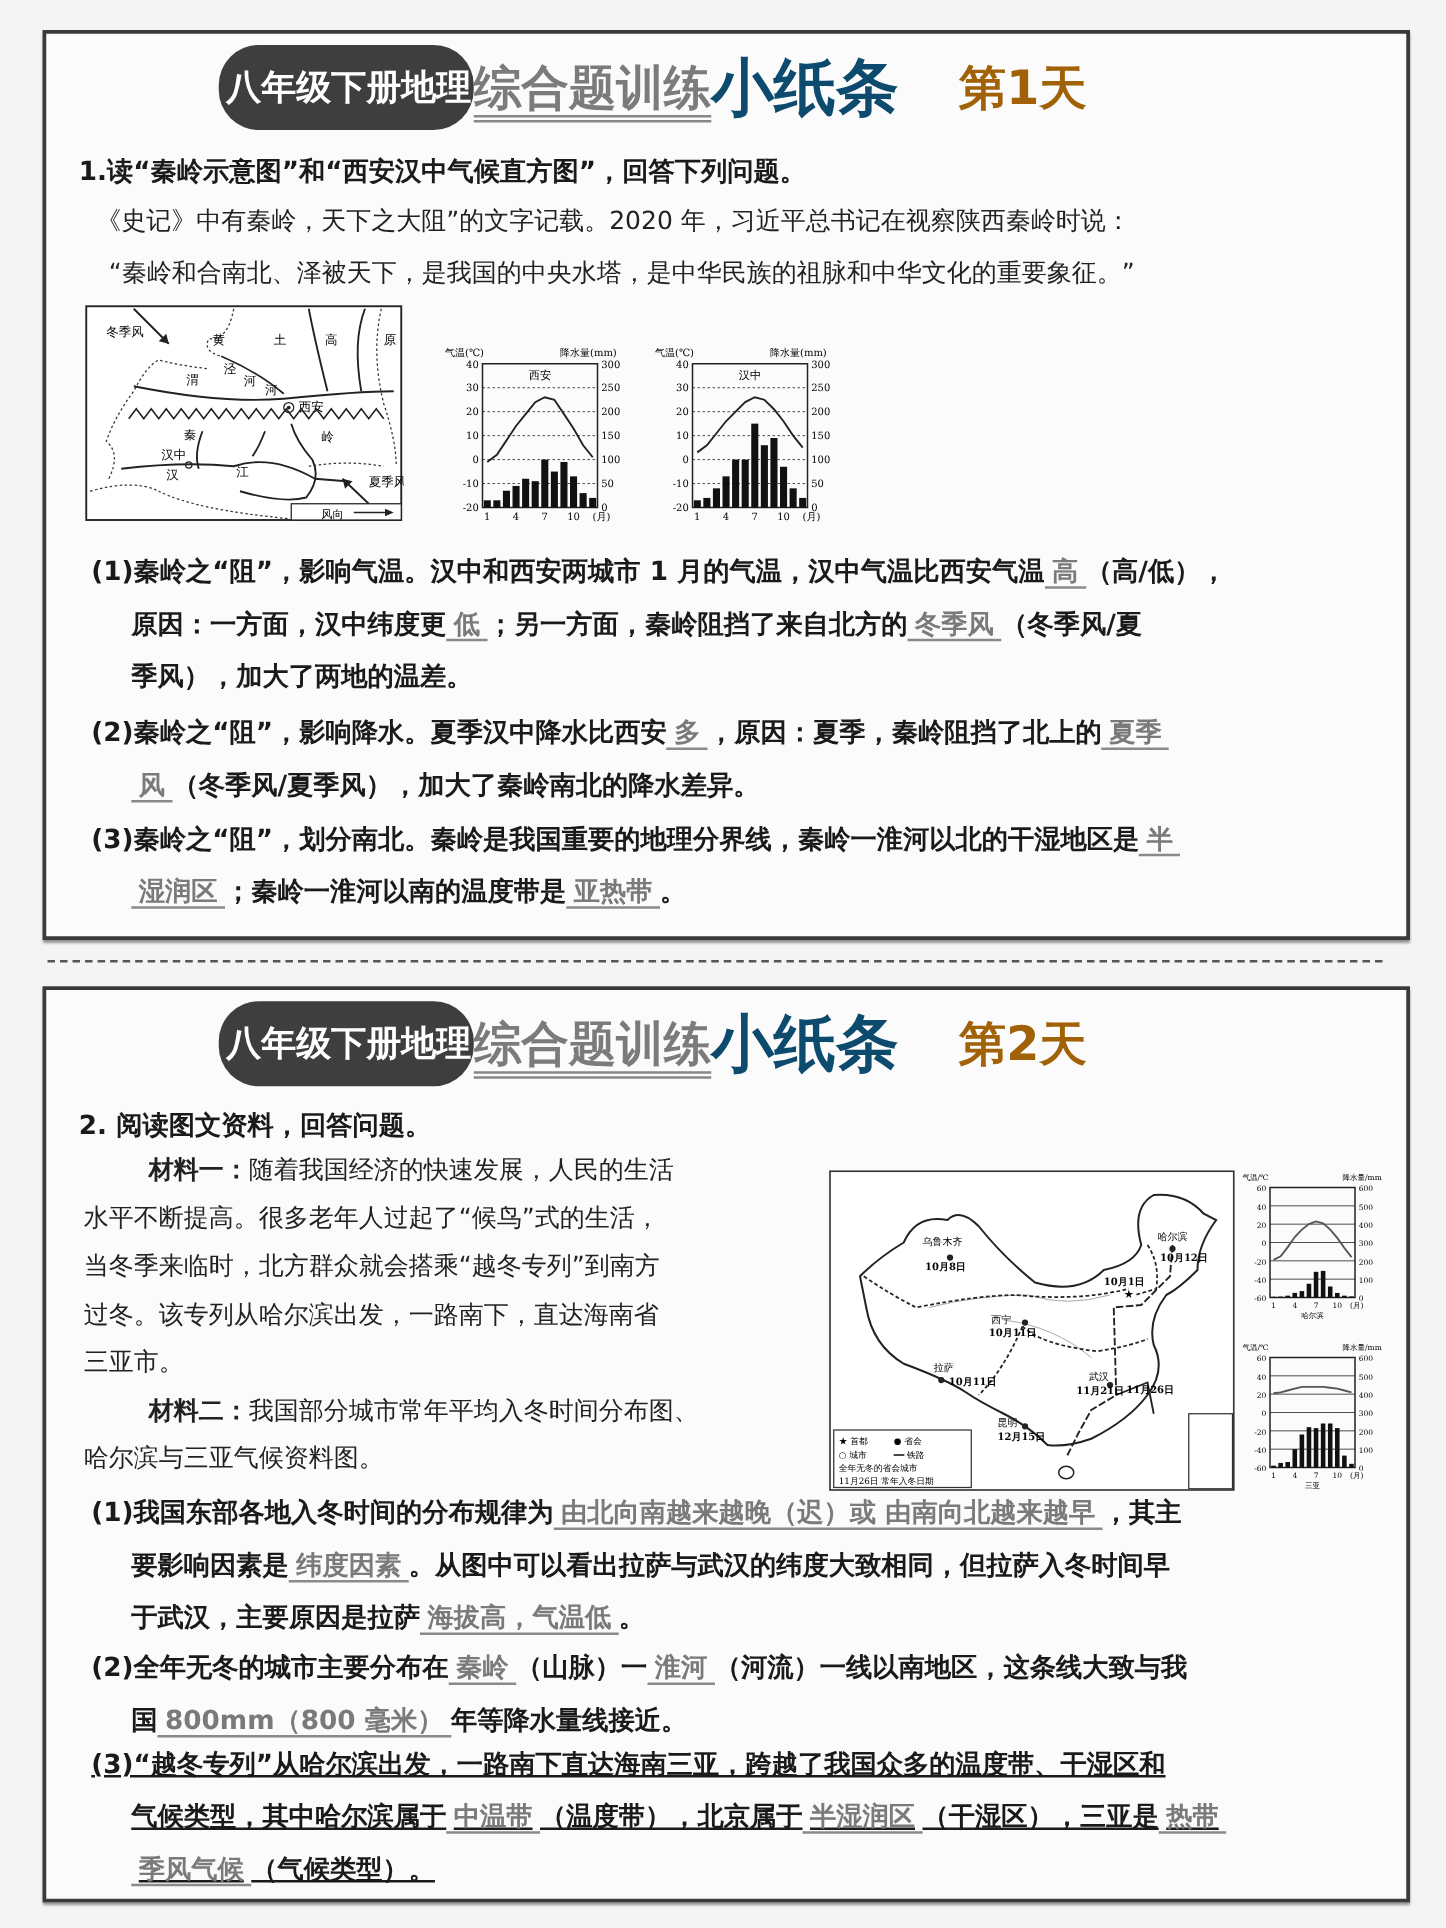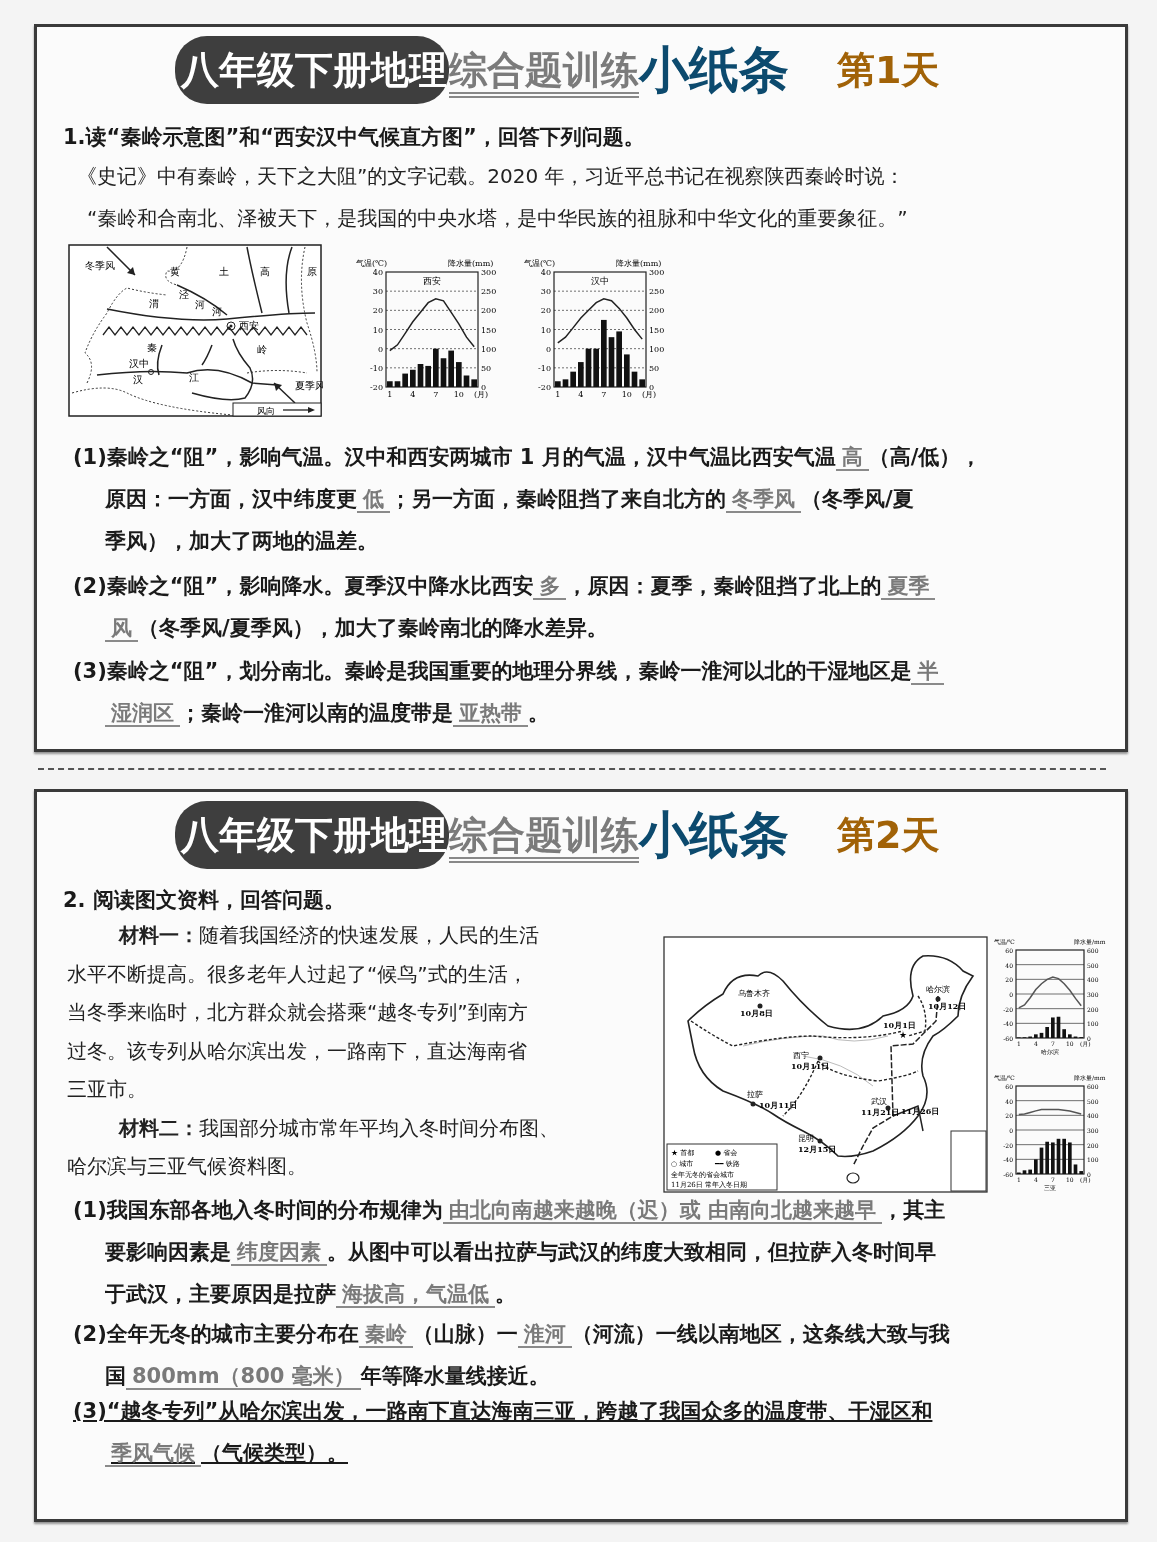--- a/index.html
+++ b/index.html
@@ -17,21 +17,21 @@
   .card2 { top: 789px; height: 727px; }
   .sep {
     position: absolute; left: 38px; top: 768px; width: 1068px;
     border-top: 2px dashed #555;
   }
   .title-row {
     position: absolute; top: 9px; left: 138px; height: 68px;
     display: flex; align-items: center; white-space: nowrap;
   }
   .title-dark {
-    background: #3e3e3e; color: #fff; font-weight: bold; font-size: 38px;
+    background: #3e3e3e; color: #fff; font-weight: bold; font-size: 28px;
     height: 68px; line-height: 68px; padding: 0 2px 0 6px; border-radius: 32px;
   }
   .title-gray {
     color: #7b7b7b; font-weight: bold; font-size: 38px; line-height: 68px;
     position: relative;
     text-align: right;
   }
   .title-gray::after {
     content: ""; position: absolute; left: 0; right: 0; bottom: 6px;
     border-top: 2px solid #888; border-bottom: 2px solid #888; height: 2px;
@@ -106,21 +106,21 @@
       <line x1="228" y1="160" x2="207" y2="140" stroke="#222" stroke-width="1.5"></line>
       <polygon points="207,140 215,142 209,148" fill="#222"></polygon>
       <text x="228" y="146" font-size="10">夏季风</text>
       <rect x="166" y="160" width="88" height="13" fill="#fff" stroke="#222"></rect>
       <text x="190" y="171" font-size="9">风向</text>
       <line x1="216" y1="167" x2="244" y2="167" stroke="#222" stroke-width="1.3"></line>
       <polygon points="248,167 241,164 241,170" fill="#222"></polygon>
     </svg>
   </div>
 
-  <div class="figure" style="left:313px; top:225px; width:320px; height:150px;text-align:center;">
+  <div class="figure" style="left:313px; top:244px; width:320px; height:150px;text-align:center;">
     <svg id="cc1" width="320" height="150" viewBox="0 0 320 150">
         <g>
           <text x="6" y="14" font-size="8">气温(℃)</text>
           <text x="98" y="14" font-size="8">降水量(mm)</text>
           <text x="33" y="138" font-size="8" text-anchor="end">-20</text>
           <text x="131" y="138" font-size="8">0</text>
           <line x1="36" y1="115.83333333333333" x2="128" y2="115.83333333333333" stroke="#333" stroke-width="0.7" stroke-dasharray="2,2"></line>
           <text x="33" y="118.83333333333333" font-size="8" text-anchor="end">-10</text>
           <text x="131" y="118.83333333333333" font-size="8">50</text>
           <line x1="36" y1="96.66666666666666" x2="128" y2="96.66666666666666" stroke="#333" stroke-width="0.7" stroke-dasharray="2,2"></line>
@@ -385,15 +385,16 @@
     <span class="ind"><span>于武汉，主要原因是拉萨</span><span class="ans">海拔高，气温低</span><span>。</span></span>
   </div>
 
   <div class="q" style="top:521px;">
     <span>(2)全年无冬的城市主要分布在</span><span class="ans">秦岭</span><span>（山脉）一</span><span class="ans">淮河</span><span>（河流）一线以南地区，这条线大致与我</span>
     <span class="ind"><span>国</span><span class="ans">800mm（800 毫米）</span><span>年等降水量线接近。</span></span>
   </div>
 
   <div class="q" style="top:598px;text-decoration:underline;">
     <span>(3)“越冬专列”从哈尔滨出发，一路南下直达海南三亚，跨越了我国众多的温度带、干湿区和</span>
+    <span class="ind"><span>气候类型，其中哈尔滨属于</span><span class="ans">中温带</span><span>（温度带），北京属于</span><span class="ans">半湿润区</span><span>（干湿区），三亚是</span><span class="ans">热带</span></span>
     <span class="ind"><span class="ans">季风气候</span><span>（气候类型）。</span></span>
   </div>
 </div>
 
 </body></html>

